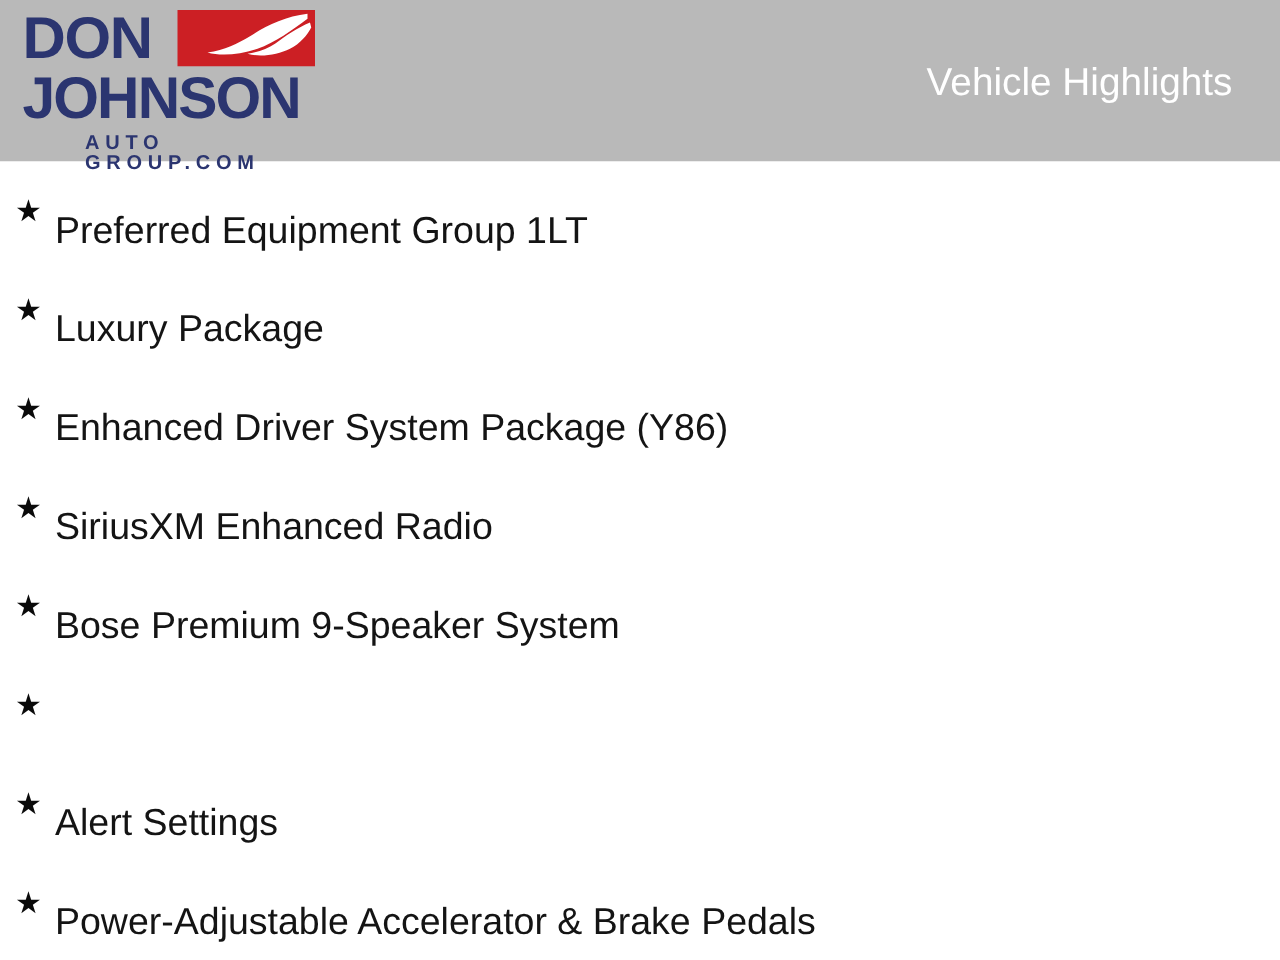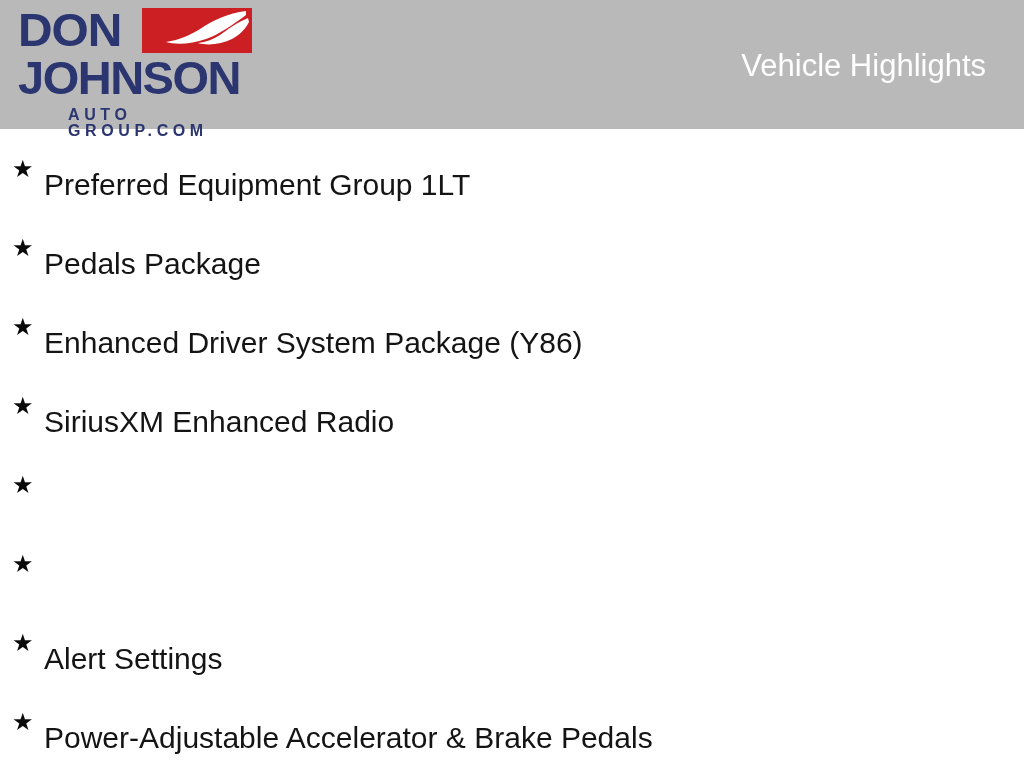--- a/index.html
+++ b/index.html
@@ -169,32 +169,33 @@
 
   <div id="header-title">Vehicle Highlights</div>
 
   <ul id="highlights-list">
     <li class="highlight-item">
       <span class="star-bullet">★</span>
       <span class="highlight-text">Preferred Equipment Group 1LT</span>
     </li>
     <li class="highlight-item">
       <span class="star-bullet">★</span>
-      <span class="highlight-text">Pedals Package</span>
+      <span class="highlight-text">Luxury Package</span>
     </li>
     <li class="highlight-item">
       <span class="star-bullet">★</span>
       <span class="highlight-text">Enhanced Driver System Package (Y86)</span>
     </li>
     <li class="highlight-item">
       <span class="star-bullet">★</span>
       <span class="highlight-text">SiriusXM Enhanced Radio</span>
     </li>
     <li class="highlight-item">
       <span class="star-bullet">★</span>
+      <span class="highlight-text">Bose Premium 9-Speaker System</span>
     </li>
     <li class="highlight-item">
       <span class="star-bullet">★</span>
     </li>
     <li class="highlight-item">
       <span class="star-bullet">★</span>
       <span class="highlight-text">Alert Settings</span>
     </li>
     <li class="highlight-item">
       <span class="star-bullet">★</span>

